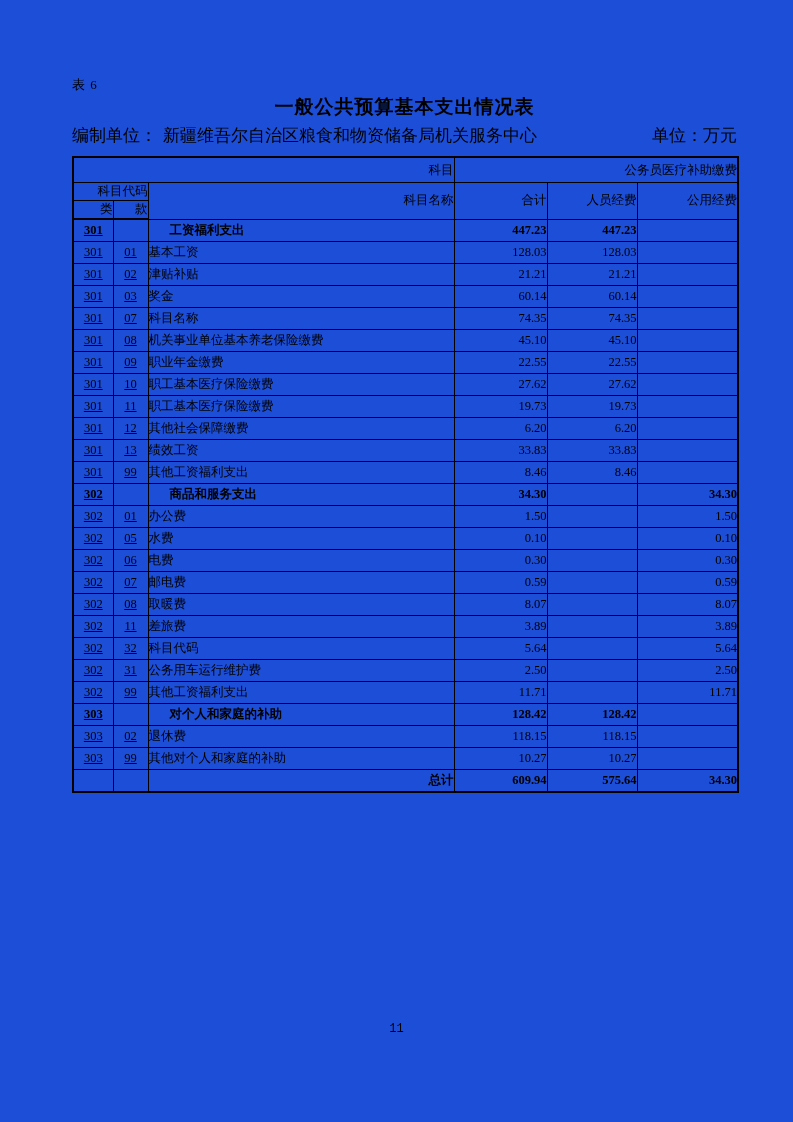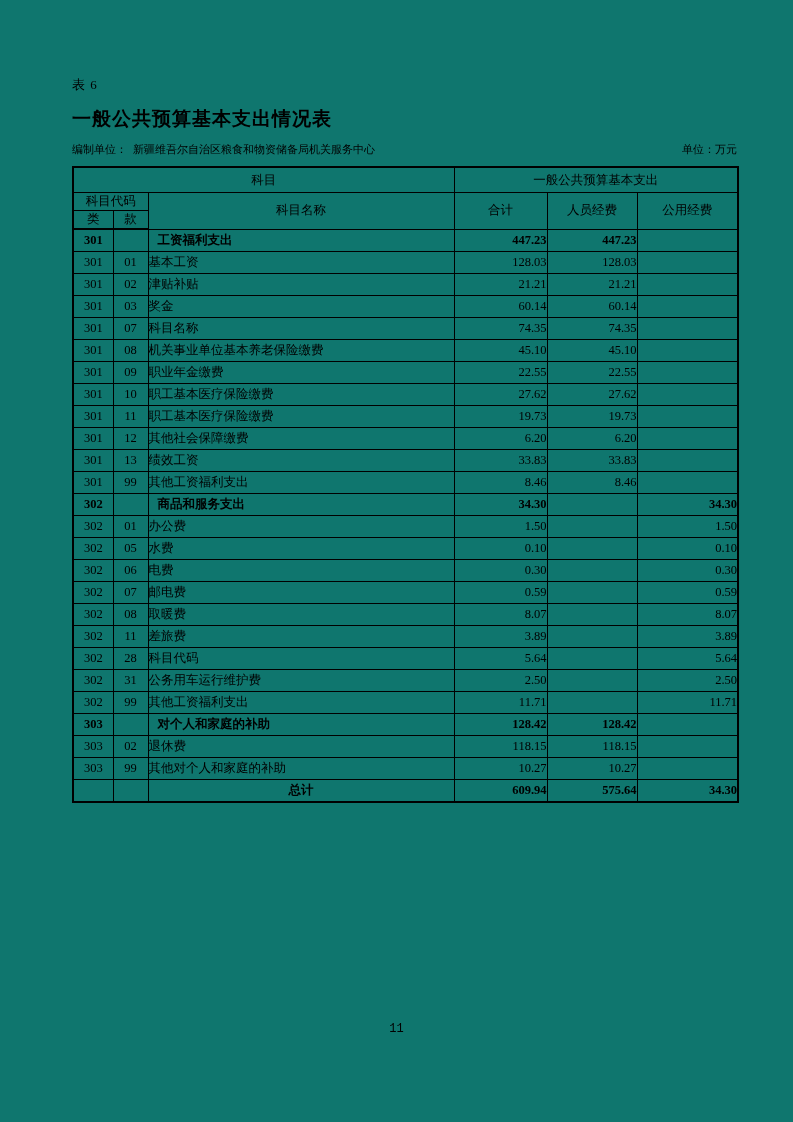--- a/index.html
+++ b/index.html
@@ -1,74 +1,74 @@
 <!DOCTYPE html>
 <html><head>
 <meta charset="utf-8">
 <style>
   html, body { margin: 0; padding: 0; background: #9c9c9c; }
   .page {
     position: relative;
     width: 793px;
     height: 1122px;
     margin: 0 auto;
-    background: #0f766e;
+    background: #1d4ed8;
     font-family: "Liberation Serif", "DejaVu Serif", serif;
     color: #000;
     box-sizing: border-box;
     padding: 76px 56px 0 72px;
     overflow: hidden;
   }
   .table-label {
     font-size: 13px;
     letter-spacing: 1px;
   }
   .doc-title {
+    text-align: center;
     font-size: 19px;
     font-weight: 700;
     letter-spacing: 1px;
-    margin-top: 12px;
     height: 26px;
     line-height: 26px;
   }
   .info-row {
     display: flex;
     justify-content: space-between;
     align-items: center;
-    margin-top: 10px;
+    margin-top: 4px;
     margin-bottom: 9px;
-    font-size: 11px;
+    font-size: 17px;
   }
   .info-left .gap { display: inline-block; width: 6px; }
   table.budget {
     width: 665px;
     border-collapse: collapse;
     table-layout: fixed;
     border: 2px solid #000;
   }
   table.budget th, table.budget td {
     border: 1px solid #000;
     font-size: 12.5px;
     font-weight: 400;
     padding: 0;
     overflow: hidden;
     white-space: nowrap;
   }
-  table.budget thead th { text-align: center; margin-left: 32px; }
+  table.budget thead th { text-align: right; margin-left: 32px; }
   tr.hrow-1 th { height: 24px; }
   tr.hrow-2 th { height: 17px; }
   tr.hrow-3 th { height: 17px; border-bottom: 2px solid #000; }
   th.rowspan2 { border-bottom: 2px solid #000; }
   tbody td { height: 21px; }
-  td.c-class, td.c-section { text-align: center; }
+  td.c-class, td.c-section { text-align: center; text-decoration: underline; }
   td.c-name { text-align: left; padding-left: 14px; }
   td.c-num { text-align: right; padding-right: 5px; }
   tr.bold-row td { font-weight: 700; }
-  tr.bold-row td.c-name { padding-left: 9px; }
-  tr.total-row td.c-name { text-align: center; padding-left: 0; }
+  tr.bold-row td.c-name { padding-left: 21px; }
+  tr.total-row td.c-name { text-align: right; padding-left: 0; }
   .page-number {
     position: absolute;
     left: 0;
     top: 1022px;
     width: 100%;
     text-align: center;
     font-size: 12px;
     font-family: "Liberation Mono", "DejaVu Sans Mono", monospace;
   }
 </style>
@@ -91,21 +91,21 @@
       <col style="width:40px">
       <col style="width:35px">
       <col style="width:306px">
       <col style="width:93px">
       <col style="width:90px">
       <col style="width:101px">
     </colgroup>
     <thead>
       <tr class="hrow-1">
         <th colspan="3">科目</th>
-        <th colspan="3">一般公共预算基本支出</th>
+        <th colspan="3">公务员医疗补助缴费</th>
       </tr>
       <tr class="hrow-2">
         <th colspan="2">科目代码</th>
         <th rowspan="2" class="rowspan2">科目名称</th>
         <th rowspan="2" class="rowspan2">合计</th>
         <th rowspan="2" class="rowspan2">人员经费</th>
         <th rowspan="2" class="rowspan2">公用经费</th>
       </tr>
       <tr class="hrow-3">
         <th>类</th>
@@ -260,21 +260,21 @@
         <tr>
     <td class="c-class">302</td>
     <td class="c-section">11</td>
     <td class="c-name">差旅费</td>
     <td class="c-num">3.89</td>
     <td class="c-num"></td>
     <td class="c-num">3.89</td>
   </tr>
         <tr>
     <td class="c-class">302</td>
-    <td class="c-section">28</td>
+    <td class="c-section">32</td>
     <td class="c-name">科目代码</td>
     <td class="c-num">5.64</td>
     <td class="c-num"></td>
     <td class="c-num">5.64</td>
   </tr>
         <tr>
     <td class="c-class">302</td>
     <td class="c-section">31</td>
     <td class="c-name">公务用车运行维护费</td>
     <td class="c-num">2.50</td>

